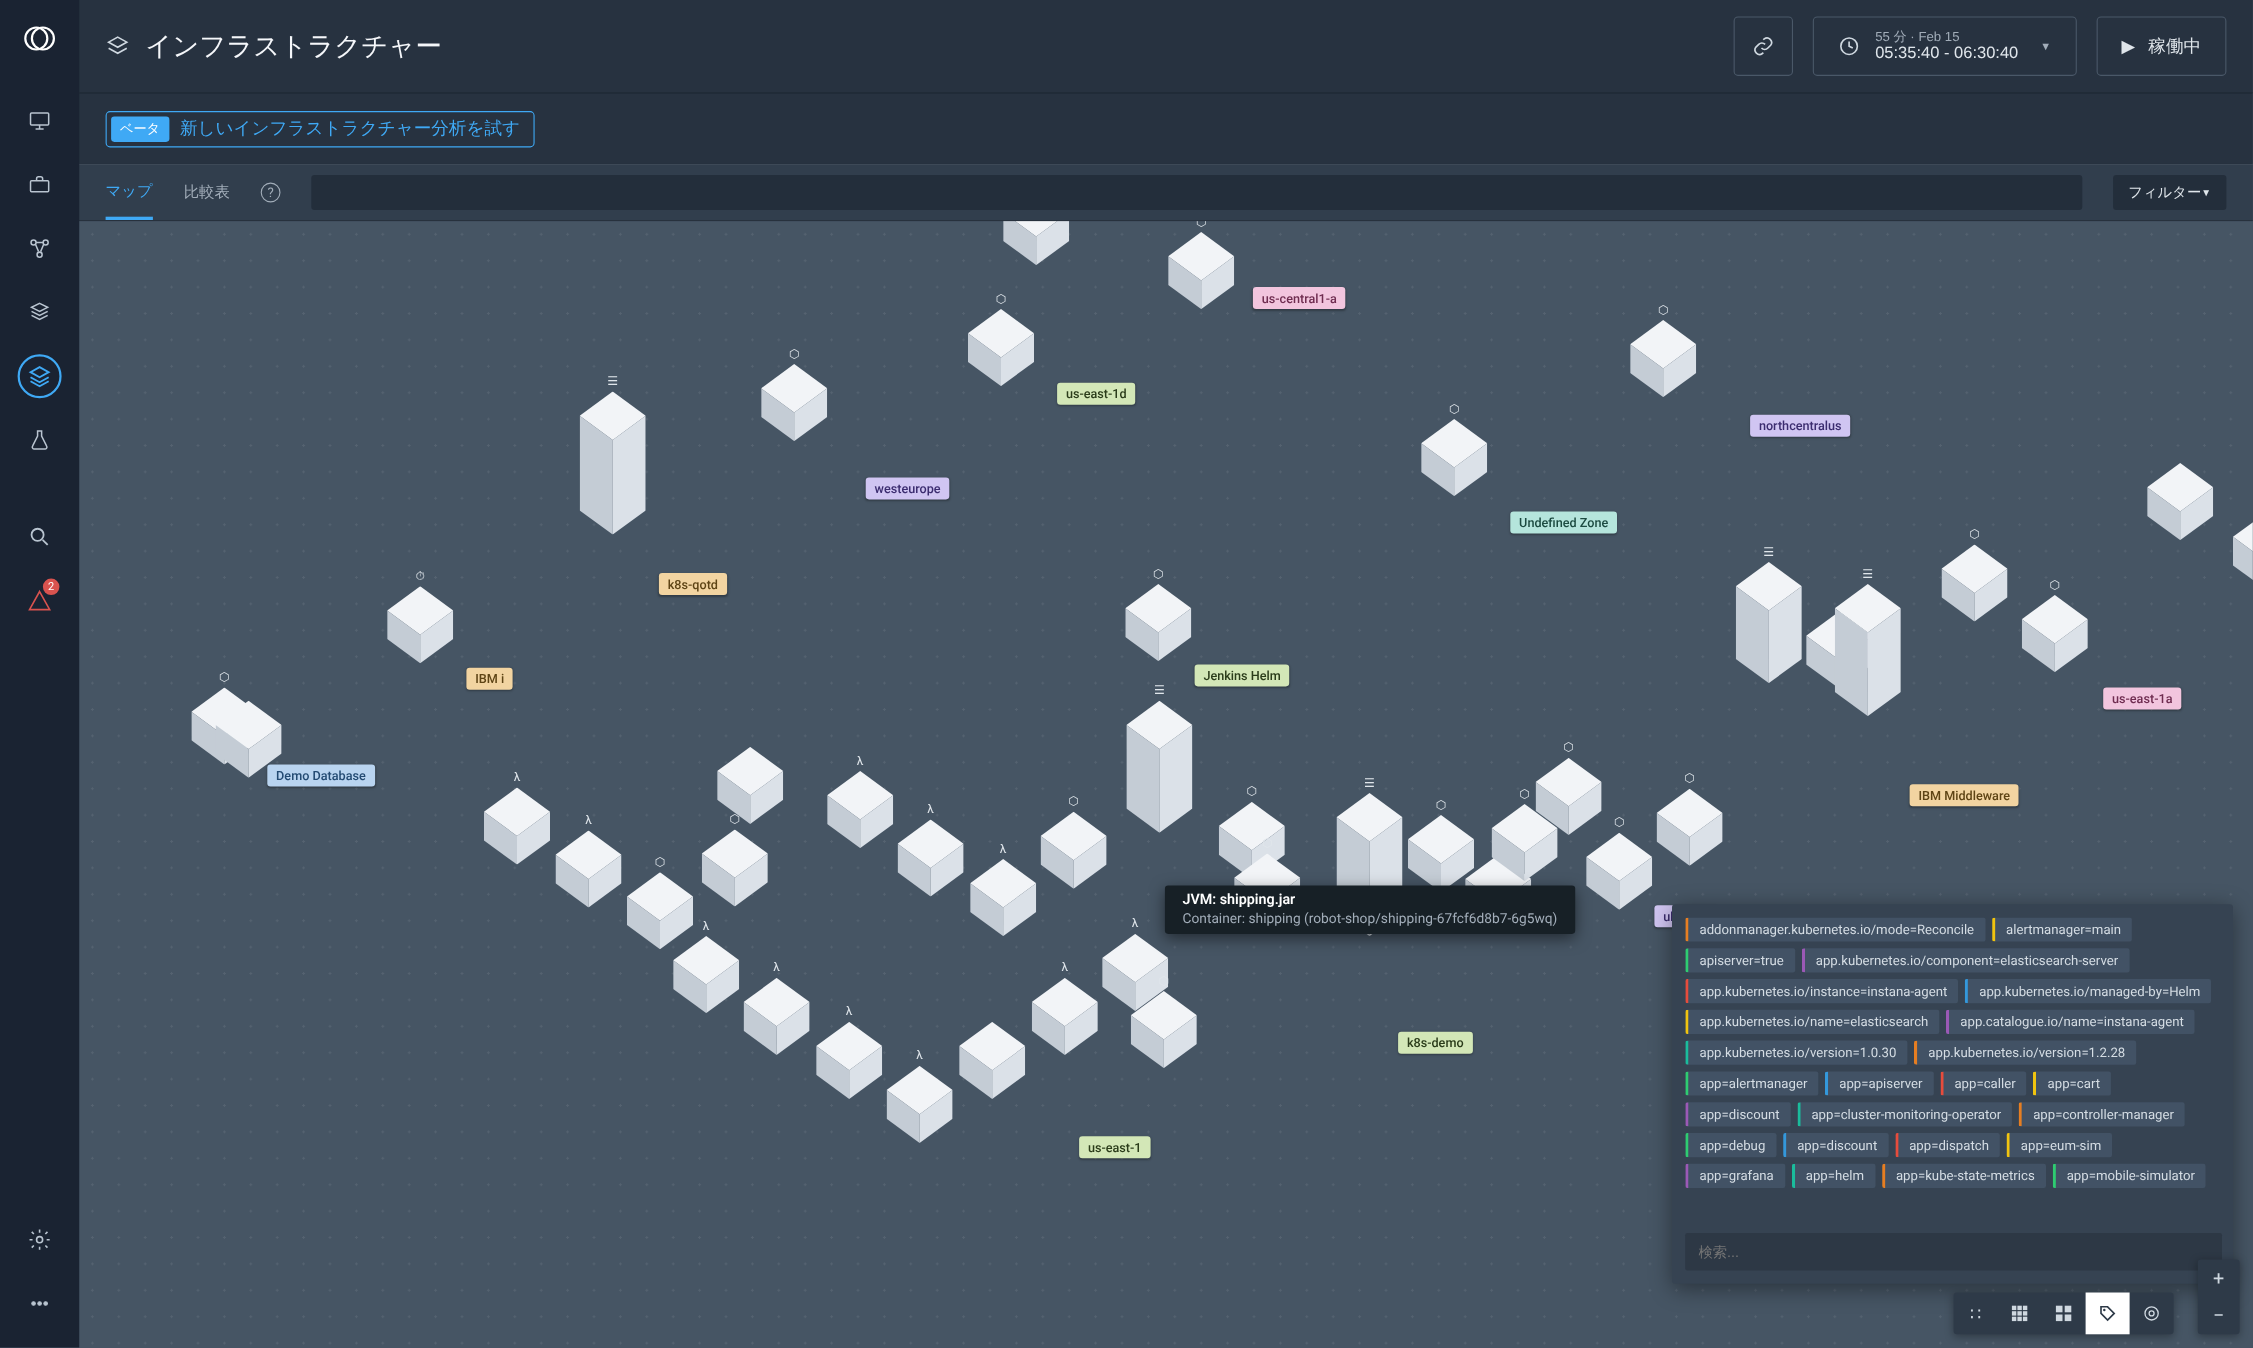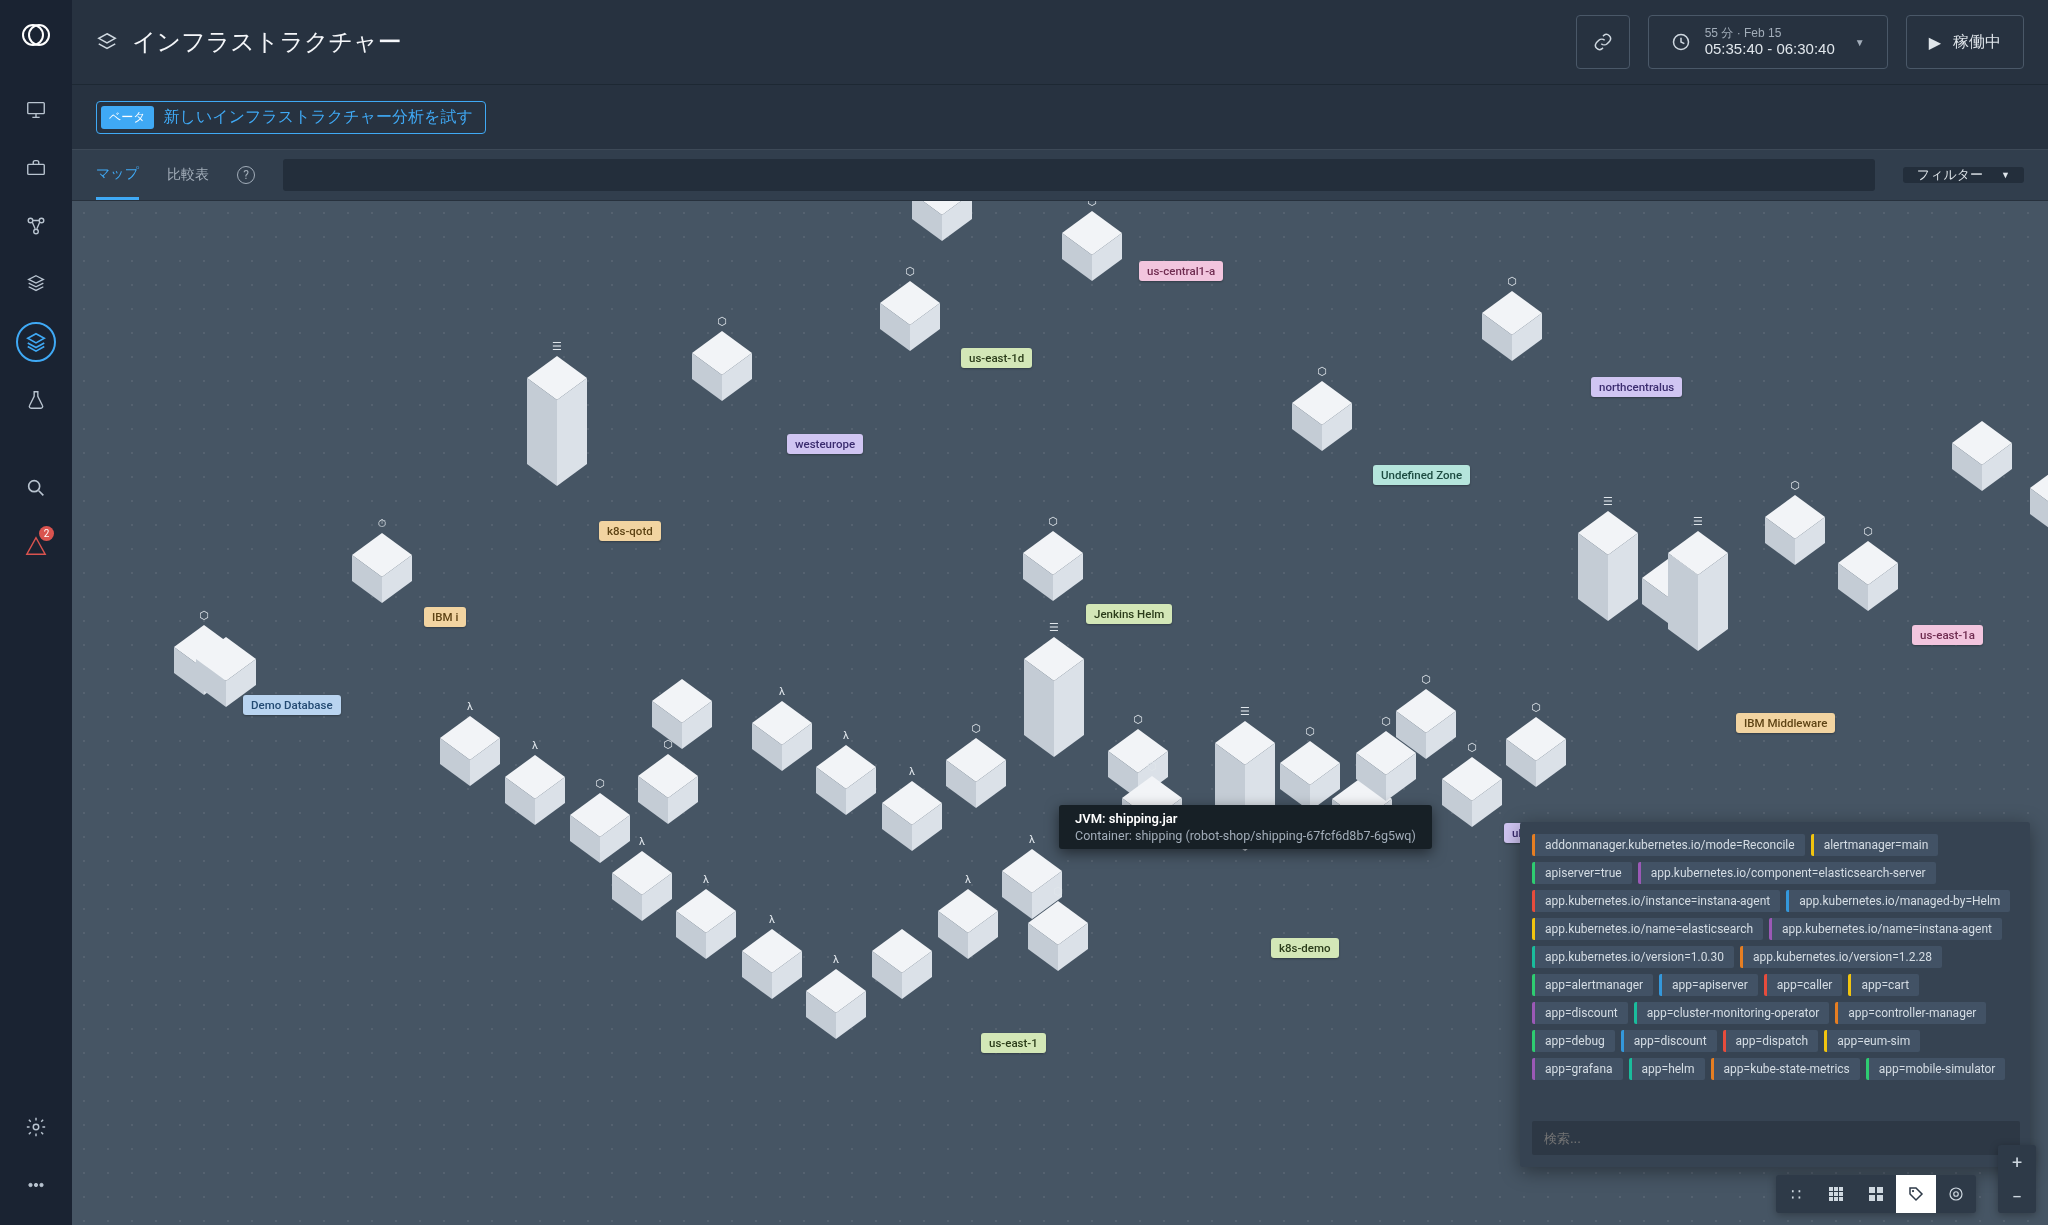--- a/index.html
+++ b/index.html
@@ -38,21 +38,21 @@
 .subheader { position: fixed; left: 72px; top: 85px; right: 0; height: 64px; background: #273240; display: flex; align-items: center; padding: 0 24px; z-index: 89; }
 .beta-pill { display:flex; align-items:center; border: 1px solid #3fa9f5; border-radius: 4px; padding: 4px 12px 4px 4px; gap: 10px; color: #3fa9f5; cursor:pointer; }
 .beta-badge { background: #3fa9f5; color:#fff; font-size: 12px; font-weight: 500; padding: 3px 8px; border-radius: 3px; }
 
 
 .toolbar { position: fixed; left: 72px; top: 149px; right: 0; height: 52px; background: #313e4d; display: flex; align-items: center; padding: 0 24px; gap: 28px; border-top: 1px solid rgba(255,255,255,.06); border-bottom: 1px solid rgba(0,0,0,.2); z-index: 88; }
 .tab { font-size: 14px; color: #a2adb9; cursor: pointer; padding: 14px 0; }
 .tab.active { color: #3fa9f5; border-bottom: 3px solid #3fa9f5; }
 .help-ic { width:18px; height:18px; border:1.5px solid #a2adb9; border-radius:50%; display:flex; align-items:center; justify-content:center; font-size:12px; color:#a2adb9; cursor:pointer; }
 .search-bar { flex: 1; height: 32px; background: #232e3b; border: none; border-radius: 3px; padding: 0 12px; color:#e0e6eb; }
-.filter-btn { height: 16px; padding: 0 14px; background: #232e3b; border: none; border-radius: 3px; color:#e0e6eb; cursor:pointer; font-size: 13px; display:flex; align-items:center; gap:18px;}
+.filter-btn { height: 32px; padding: 0 14px; background: #232e3b; border: none; border-radius: 3px; color:#e0e6eb; cursor:pointer; font-size: 13px; display:flex; align-items:center; gap:0;}
 
 
 .map { position: fixed; left: 72px; top: 201px; right: 0; bottom: 0; background: #465564;
   background-image: radial-gradient(rgba(255,255,255,.08) 1px, transparent 1px);
   background-size: 24px 24px; overflow: hidden; }
 .zone-label { position:absolute; font-size: 11.5px; font-weight: 500; padding: 3px 8px; border-radius: 3px; white-space:nowrap; background:#d3e7b7; color:#2b3c1a; box-shadow: 0 1px 2px rgba(0,0,0,.3);}
 .zone-label.purple { background:#d0c5f2; color:#3b2c6f; }
 .zone-label.orange { background:#f2d4a1; color:#5e4415; }
 .zone-label.teal { background:#b5e5dc; color:#1c4b41; }
 .zone-label.pink { background:#f2c5de; color:#6f2c50; }
@@ -452,21 +452,21 @@
 
   <div class="tag-panel">
     <div class="tag-scroll" id="tag-scroll">
         <span class="tag" style="border-left-color: rgb(230, 126, 34);">addonmanager.kubernetes.io/mode=Reconcile</span>
         <span class="tag" style="border-left-color: rgb(241, 196, 15);">alertmanager=main</span>
         <span class="tag" style="border-left-color: rgb(46, 204, 113);">apiserver=true</span>
         <span class="tag" style="border-left-color: rgb(155, 89, 182);">app.kubernetes.io/component=elasticsearch-server</span>
         <span class="tag" style="border-left-color: rgb(231, 76, 60);">app.kubernetes.io/instance=instana-agent</span>
         <span class="tag" style="border-left-color: rgb(52, 152, 219);">app.kubernetes.io/managed-by=Helm</span>
         <span class="tag" style="border-left-color: rgb(241, 196, 15);">app.kubernetes.io/name=elasticsearch</span>
-        <span class="tag" style="border-left-color: rgb(155, 89, 182);">app.kubernetes.io/name=instana-agent</span>
+        <span class="tag" style="border-left-color: rgb(155, 89, 182);">app.catalogue.io/name=instana-agent</span>
         <span class="tag" style="border-left-color: rgb(26, 188, 156);">app.kubernetes.io/version=1.0.30</span>
         <span class="tag" style="border-left-color: rgb(230, 126, 34);">app.kubernetes.io/version=1.2.28</span>
         <span class="tag" style="border-left-color: rgb(46, 204, 113);">app=alertmanager</span>
         <span class="tag" style="border-left-color: rgb(52, 152, 219);">app=apiserver</span>
         <span class="tag" style="border-left-color: rgb(231, 76, 60);">app=caller</span>
         <span class="tag" style="border-left-color: rgb(241, 196, 15);">app=cart</span>
         <span class="tag" style="border-left-color: rgb(155, 89, 182);">app=discount</span>
         <span class="tag" style="border-left-color: rgb(26, 188, 156);">app=cluster-monitoring-operator</span>
         <span class="tag" style="border-left-color: rgb(230, 126, 34);">app=controller-manager</span>
         <span class="tag" style="border-left-color: rgb(46, 204, 113);">app=debug</span>

